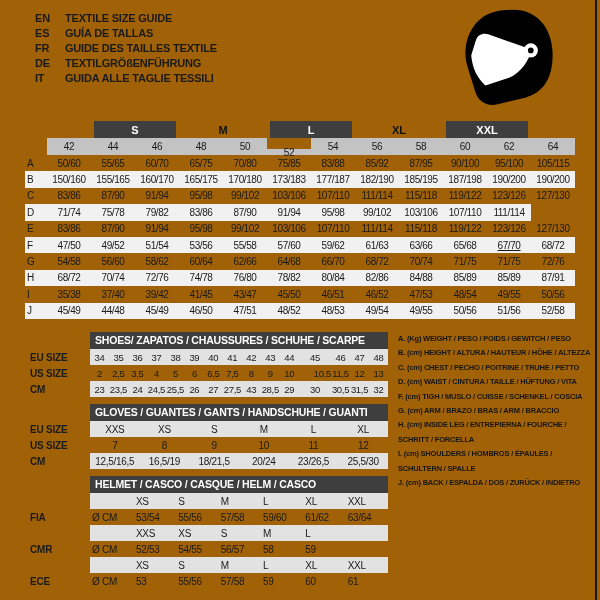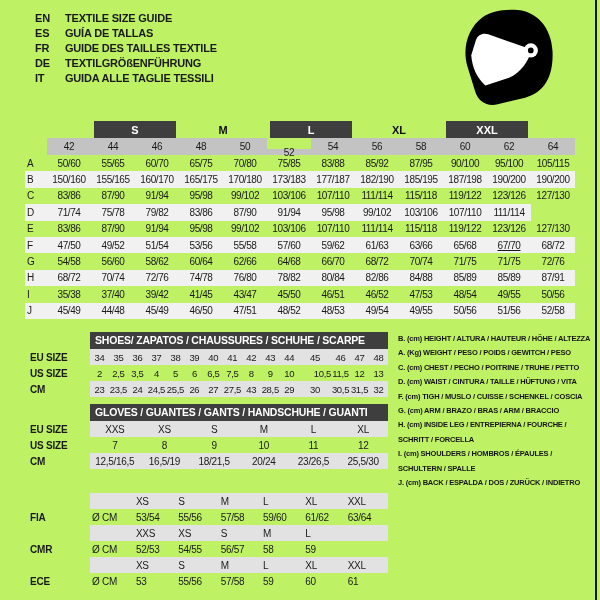--- a/index.html
+++ b/index.html
@@ -1,18 +1,18 @@
 <!DOCTYPE html>
 <html><head>
 <meta charset="utf-8">
 <style>
   * { margin:0; padding:0; box-sizing:border-box; }
   html,body { background:#fff; }
   body { font-family:"Liberation Sans","DejaVu Sans",sans-serif; color:#1a1a1a; }
-  .page { position:relative; width:600px; height:600px; background:#bef264; overflow:hidden; }
+  .page { position:relative; width:600px; height:600px; background:#a16207; overflow:hidden; }
 
   
   .edge-line { position:absolute; left:595px; top:0; width:2px; height:600px; background:#161616; }
 
   
   .lang-block { position:absolute; left:35px; top:10px; }
   .lang-row { display:flex; height:15px; align-items:center; }
   .lang-code { width:30px; font-weight:bold; font-size:11px; letter-spacing:-0.2px; }
   .lang-label { font-weight:bold; font-size:11px; letter-spacing:-0.2px; white-space:nowrap; }
 
@@ -309,20 +309,21 @@
       <div class="cell" style="grid-area: 2 / 7;">12</div>
       <div class="sec-label" style="grid-area: 3 / 1;">CM</div>
       <div class="cell band" style="grid-area: 3 / 2;">12,5/16,5</div>
       <div class="cell band" style="grid-area: 3 / 3;">16,5/19</div>
       <div class="cell band" style="grid-area: 3 / 4;">18/21,5</div>
       <div class="cell band" style="grid-area: 3 / 5;">20/24</div>
       <div class="cell band" style="grid-area: 3 / 6;">23/26,5</div>
       <div class="cell band" style="grid-area: 3 / 7;">25,5/30</div>
     </div>
 
+  <div class="section-title title-helmet">HELMET / CASCO / CASQUE / HELM / CASCO</div>
   <div class="sec-grid helmet-grid" id="helmetGrid">
       <div class="cell band hl" style="grid-area: 1 / 2;"></div>
       <div class="cell band hl" style="grid-area: 1 / 3;">XS</div>
       <div class="cell band hl" style="grid-area: 1 / 4;">S</div>
       <div class="cell band hl" style="grid-area: 1 / 5;">M</div>
       <div class="cell band hl" style="grid-area: 1 / 6;">L</div>
       <div class="cell band hl" style="grid-area: 1 / 7;">XL</div>
       <div class="cell band hl" style="grid-area: 1 / 8;">XXL</div>
       <div class="sec-label" style="grid-area: 2 / 1;">FIA</div>
       <div class="cell hl" style="grid-area: 2 / 2;">Ø CM</div>
@@ -358,22 +359,22 @@
       <div class="cell hl" style="grid-area: 6 / 2;">Ø CM</div>
       <div class="cell hl" style="grid-area: 6 / 3;">53</div>
       <div class="cell hl" style="grid-area: 6 / 4;">55/56</div>
       <div class="cell hl" style="grid-area: 6 / 5;">57/58</div>
       <div class="cell hl" style="grid-area: 6 / 6;">59</div>
       <div class="cell hl" style="grid-area: 6 / 7;">60</div>
       <div class="cell hl" style="grid-area: 6 / 8;">61</div>
     </div>
 
   <div class="legend" id="legendBlock">
+      <div class="legend-item">A. (Kg) WEIGHT / PESO / POIDS / GEWITCH / PESO</div>
       <div class="legend-item">B. (cm) HEIGHT / ALTURA / HAUTEUR / HÖHE / ALTEZZA</div>
-      <div class="legend-item">A. (Kg) WEIGHT / PESO / POIDS / GEWITCH / PESO</div>
       <div class="legend-item">C. (cm) CHEST / PECHO / POITRINE / TRUHE / PETTO</div>
       <div class="legend-item">D. (cm) WAIST / CINTURA / TAILLE / HÜFTUNG / VITA</div>
       <div class="legend-item">F. (cm) TIGH / MUSLO / CUISSE / SCHENKEL / COSCIA</div>
       <div class="legend-item">G. (cm) ARM / BRAZO / BRAS / ARM / BRACCIO</div>
       <div class="legend-item">H. (cm) INSIDE LEG / ENTREPIERNA / FOURCHE /
 SCHRITT / FORCELLA</div>
       <div class="legend-item">I. (cm) SHOULDERS / HOMBROS / ÉPAULES /
 SCHULTERN / SPALLE</div>
       <div class="legend-item">J. (cm) BACK / ESPALDA / DOS / ZURÜCK / INDIETRO</div>
     </div>

